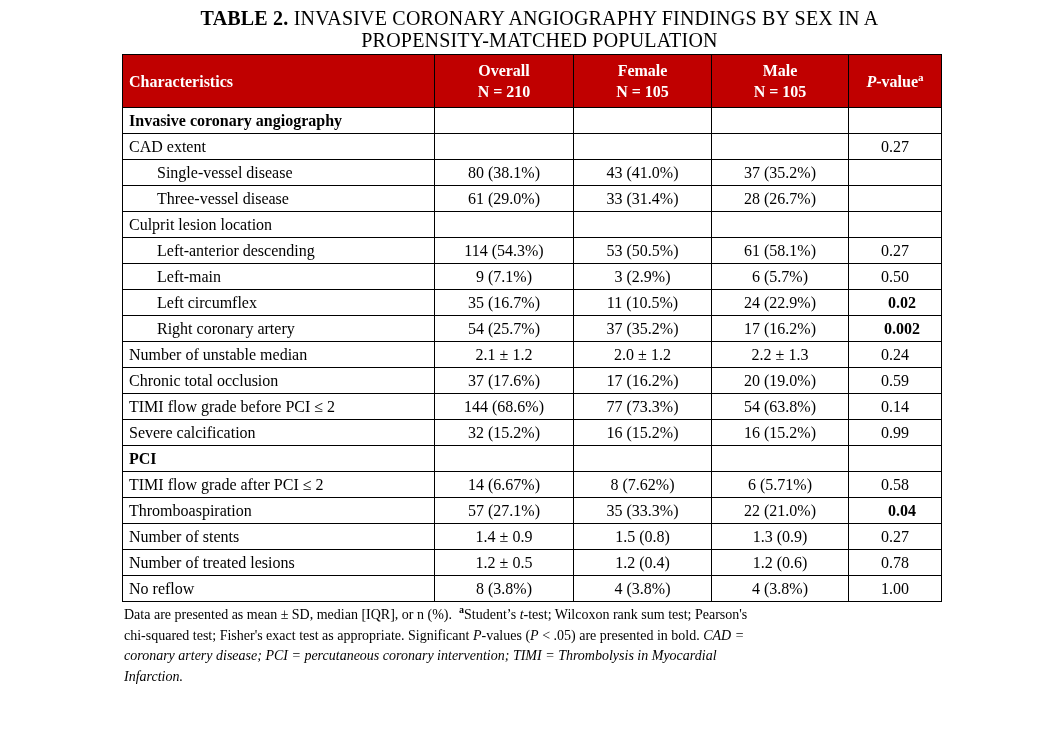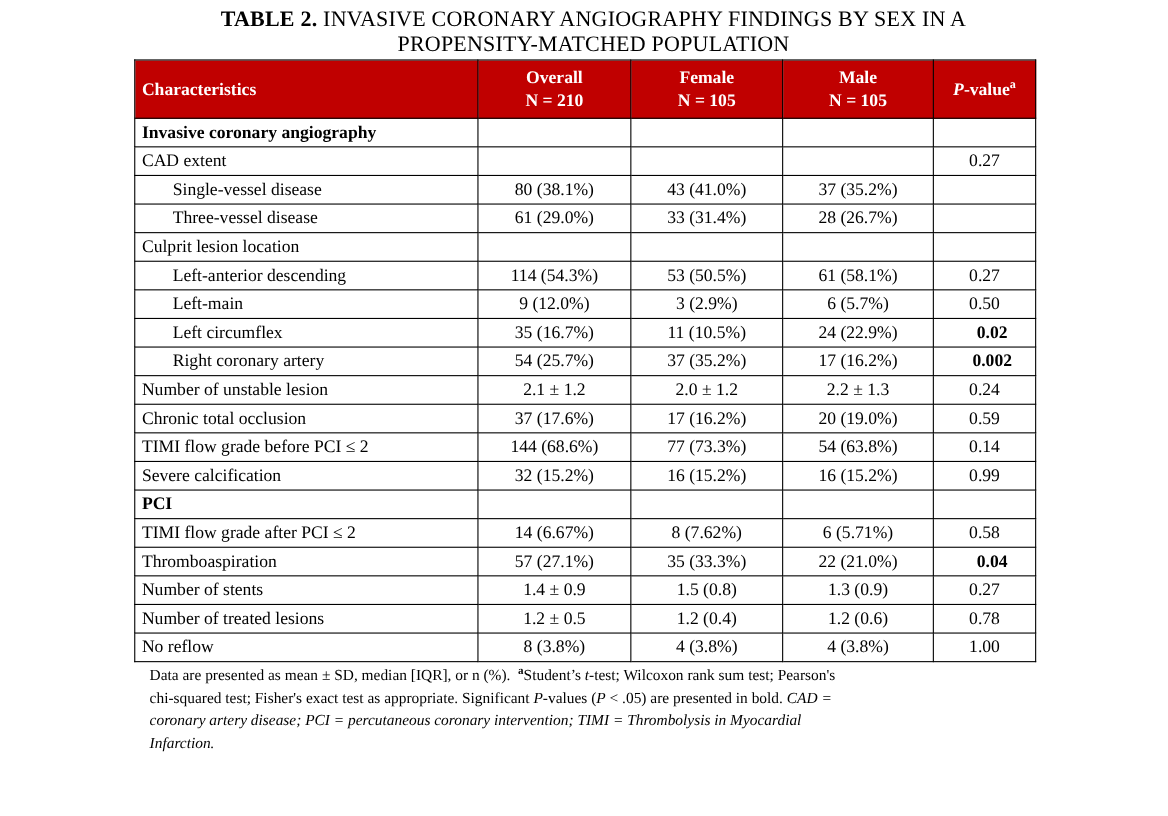--- a/index.html
+++ b/index.html
@@ -53,21 +53,21 @@
   tbody td.label { text-align: left; }
   tbody td.label.indent { padding-left: 34px; margin-left: 25px; }
   tbody td.label.section { font-weight: bold; }
   tbody td.p.bold { font-weight: bold; padding-left: 20px; }
 
   .footnote {
     width: 822px;
     font-size: 14px;
     line-height: 20.5px;
     margin-top: 3px;
-    margin-left: 14px;
+    margin-left: 2px;
   }
   .f-line { white-space: pre-wrap; }
   .f-line sup { font-size: 10px; font-weight: bold; vertical-align: super; line-height: 0; }
 </style>
 </head>
 <body>
 
 <div class="page">
 
   <div class="doc-title">
@@ -139,41 +139,41 @@
         </tr>
         <tr>
           <td class="label indent">Left-anterior descending</td>
           <td>114 (54.3%)</td>
           <td>53 (50.5%)</td>
           <td>61 (58.1%)</td>
           <td class="p">0.27</td>
         </tr>
         <tr>
           <td class="label indent">Left-main</td>
-          <td>9 (12.0%)</td>
+          <td>9 (7.1%)</td>
           <td>3 (2.9%)</td>
           <td>6 (5.7%)</td>
           <td class="p">0.50</td>
         </tr>
         <tr>
           <td class="label indent">Left circumflex</td>
           <td>35 (16.7%)</td>
           <td>11 (10.5%)</td>
           <td>24 (22.9%)</td>
           <td class="p bold">0.02</td>
         </tr>
         <tr>
           <td class="label indent">Right coronary artery</td>
           <td>54 (25.7%)</td>
           <td>37 (35.2%)</td>
           <td>17 (16.2%)</td>
           <td class="p bold">0.002</td>
         </tr>
         <tr>
-          <td class="label">Number of unstable lesion</td>
+          <td class="label">Number of unstable median</td>
           <td>2.1 ± 1.2</td>
           <td>2.0 ± 1.2</td>
           <td>2.2 ± 1.3</td>
           <td class="p">0.24</td>
         </tr>
         <tr>
           <td class="label">Chronic total occlusion</td>
           <td>37 (17.6%)</td>
           <td>17 (16.2%)</td>
           <td>20 (19.0%)</td>

